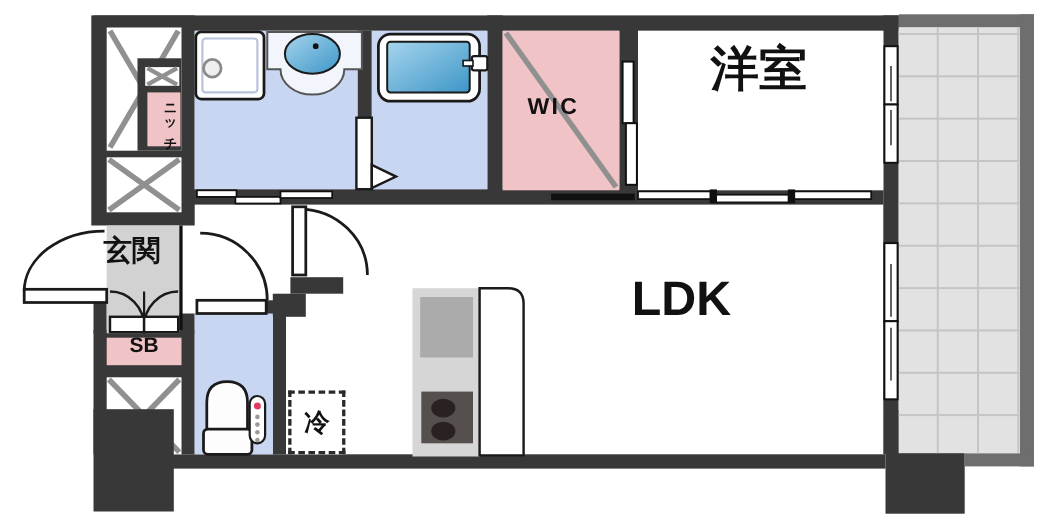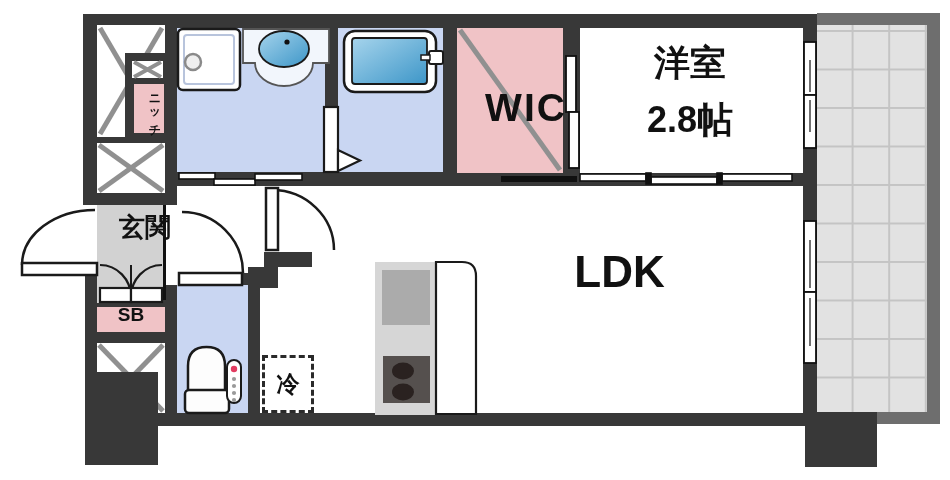--- a/index.html
+++ b/index.html
@@ -187,32 +187,31 @@
     <g>
       <rect x="375" y="262" width="61" height="153" fill="#d6d6d6"></rect>
       <rect x="382" y="270" width="48" height="55" fill="#ababab"></rect>
       <rect x="383" y="356" width="47" height="47" fill="#55504e"></rect>
       <ellipse cx="403" cy="371" rx="11" ry="8.5" fill="#2a2220"></ellipse>
       <ellipse cx="403" cy="392" rx="11" ry="8.5" fill="#2a2220"></ellipse>
       <path d="M436,262 L462,262 Q476,262 476,276 L476,414 L436,414 Z" fill="#fff" stroke="#1a1a1a" stroke-width="2.2"></path>
     </g>
   </svg>
 
-  <div class="lbl" style="left:582px;top:34px;width:216px;font-size:36px;line-height:57px;">
+  <div class="lbl" style="left:582px;top:34px;width:216px;font-size:44px;line-height:57px;">
     <span>洋室</span><br>
-    <span>2.8帖</span>
   </div>
 
   <div class="lbl" style="left:517px;top:246px;width:205px;font-size:44px;line-height:52px;text-align:center;">
     <span>LDK</span><br>
   </div>
 
-  <div class="lbl" style="left:457px;top:86px;width:92px;font-size:39px;letter-spacing:2px;margin-left:23px;">WIC</div>
-
-  <div class="lbl" style="left:110px;top:213px;width:70px;font-size:26px;">玄関</div>
+  <div class="lbl" style="left:457px;top:86px;width:92px;font-size:21px;letter-spacing:2px;">WIC</div>
+
+  <div class="lbl" style="left:85px;top:213px;width:70px;font-size:26px;">玄関</div>
 
   <div class="lbl" style="left:97px;top:304px;width:68px;font-size:19px;">SB</div>
 
   <div class="lbl vert" style="left:138px;top:87px;width:23px;height:45px;font-size:12px;">ニッチ</div>
 
   <div class="fridge">
     <span>冷</span>
   </div>
 
 </div>

